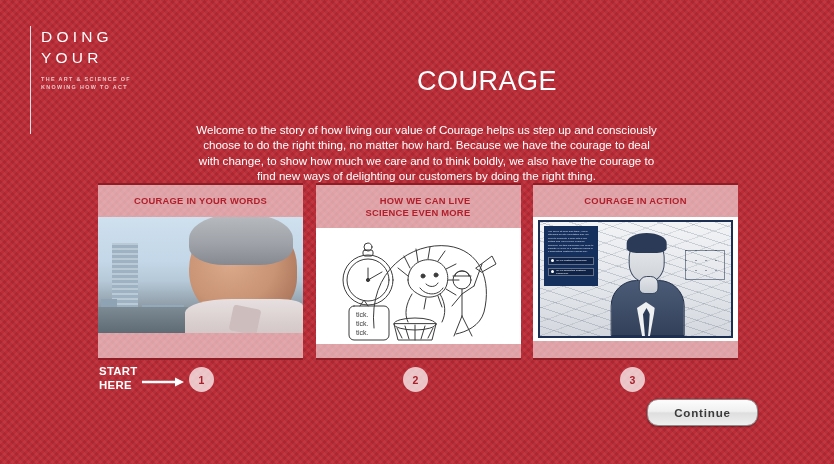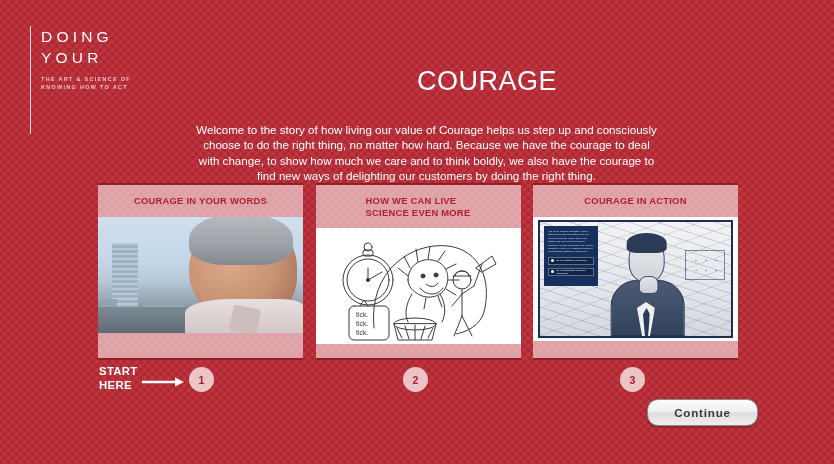--- a/index.html
+++ b/index.html
@@ -94,21 +94,21 @@
     border-bottom: 2px solid #8e1d26;
     background: rgba(255,255,255,0.56);
     display: flex;
     flex-direction: column;
   }
   .card-head {
     height: 26px;
     display: flex;
     align-items: center;
     justify-content: center;
-    text-align: left;
+    text-align: right;
     color: #b01f2b;
     font-size: 9.4px;
     font-weight: 700;
     letter-spacing: 0.25px;
     line-height: 11.6px;
     padding: 16px 6px;
     background: transparent;
   }
   .card-head.two-line { height: 43px; }
 

